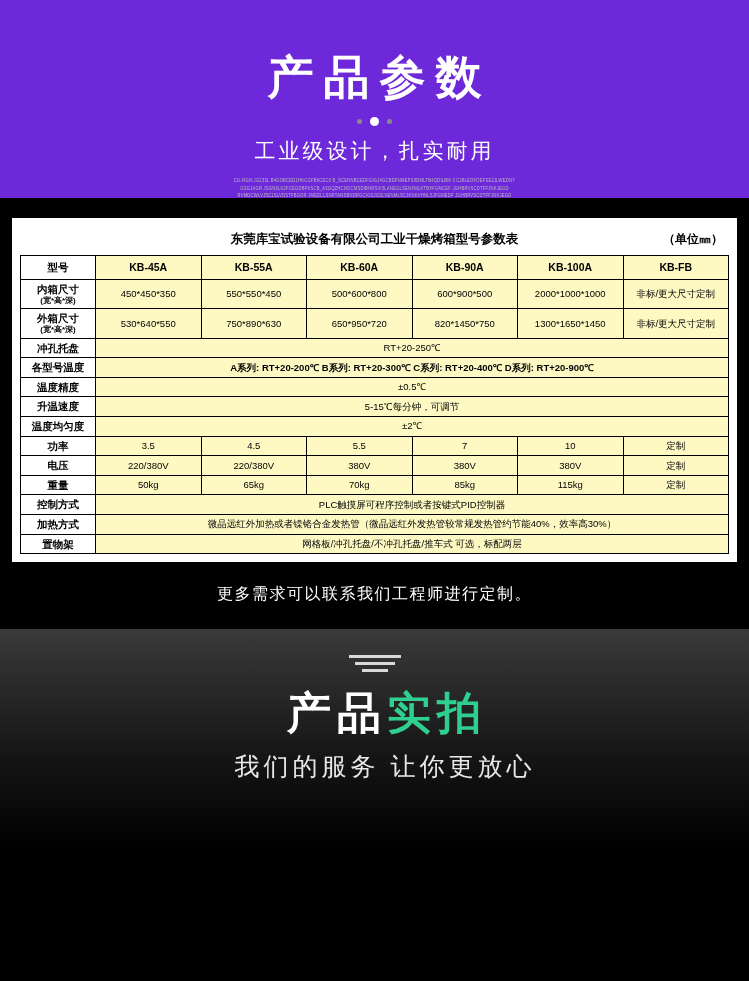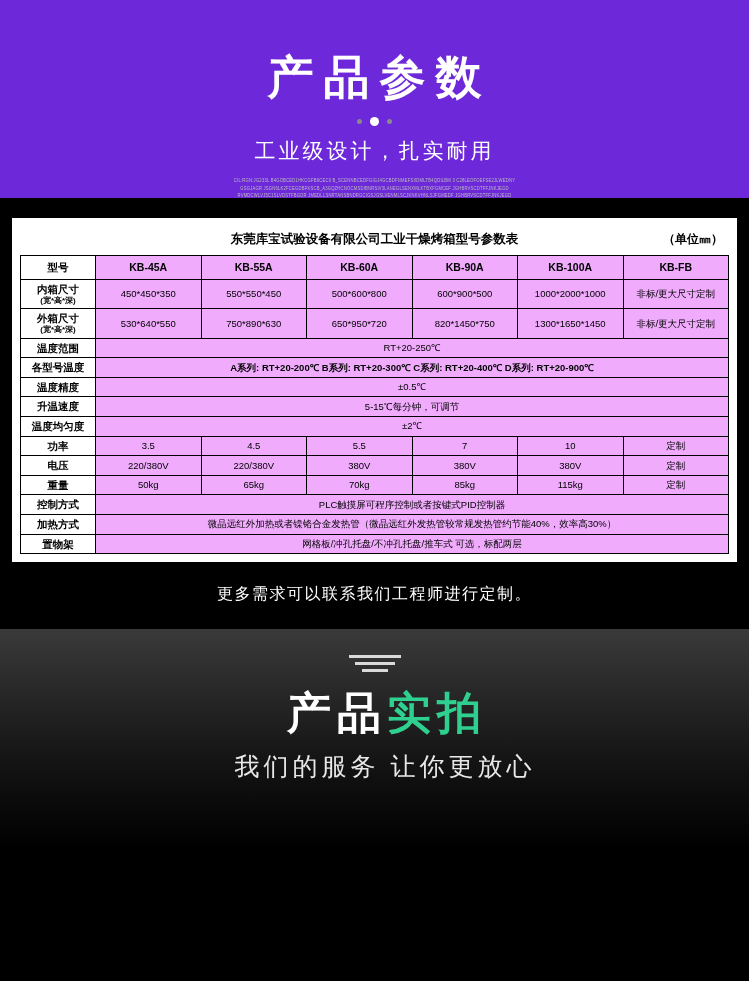--- a/index.html
+++ b/index.html
@@ -83,21 +83,21 @@
     position: absolute;
     right: 6px;
     font-size: 12px;
     font-weight: bold;
   }
   table.params {
     width: 100%;
     border-collapse: collapse;
     table-layout: fixed;
     color: #000;
-    background: #f0abfc;
+    background: #fef9c3;
   }
   table.params td {
     border: 1px solid #000;
     text-align: center;
     vertical-align: middle;
     font-size: 9.5px;
     padding: 3px 1px;
     line-height: 1.25;
     word-break: break-all;
   }
@@ -203,34 +203,34 @@
           <td>KB-90A</td>
           <td>KB-100A</td>
           <td>KB-FB</td>
         </tr>
         <tr>
           <td class="rowlabel col-label">内箱尺寸<small>(宽*高*深)</small></td>
           <td>450*450*350</td>
           <td>550*550*450</td>
           <td>500*600*800</td>
           <td>600*900*500</td>
-          <td>1000*2000*1000</td>
+          <td>2000*1000*1000</td>
           <td>非标/更大尺寸定制</td>
         </tr>
         <tr>
           <td class="rowlabel col-label">外箱尺寸<small>(宽*高*深)</small></td>
           <td>530*640*550</td>
           <td>750*890*630</td>
           <td>650*950*720</td>
           <td>820*1450*750</td>
           <td>1300*1650*1450</td>
           <td>非标/更大尺寸定制</td>
         </tr>
         <tr>
-          <td class="rowlabel col-label">温度范围</td>
+          <td class="rowlabel col-label">冲孔托盘</td>
           <td colspan="6">RT+20-250℃</td>
         </tr>
         <tr>
           <td class="rowlabel col-label">各型号温度</td>
           <td colspan="6" class="bold">A系列: RT+20-200℃  B系列: RT+20-300℃  C系列: RT+20-400℃  D系列: RT+20-900℃</td>
         </tr>
         <tr>
           <td class="rowlabel col-label">温度精度</td>
           <td colspan="6">±0.5℃</td>
         </tr>

